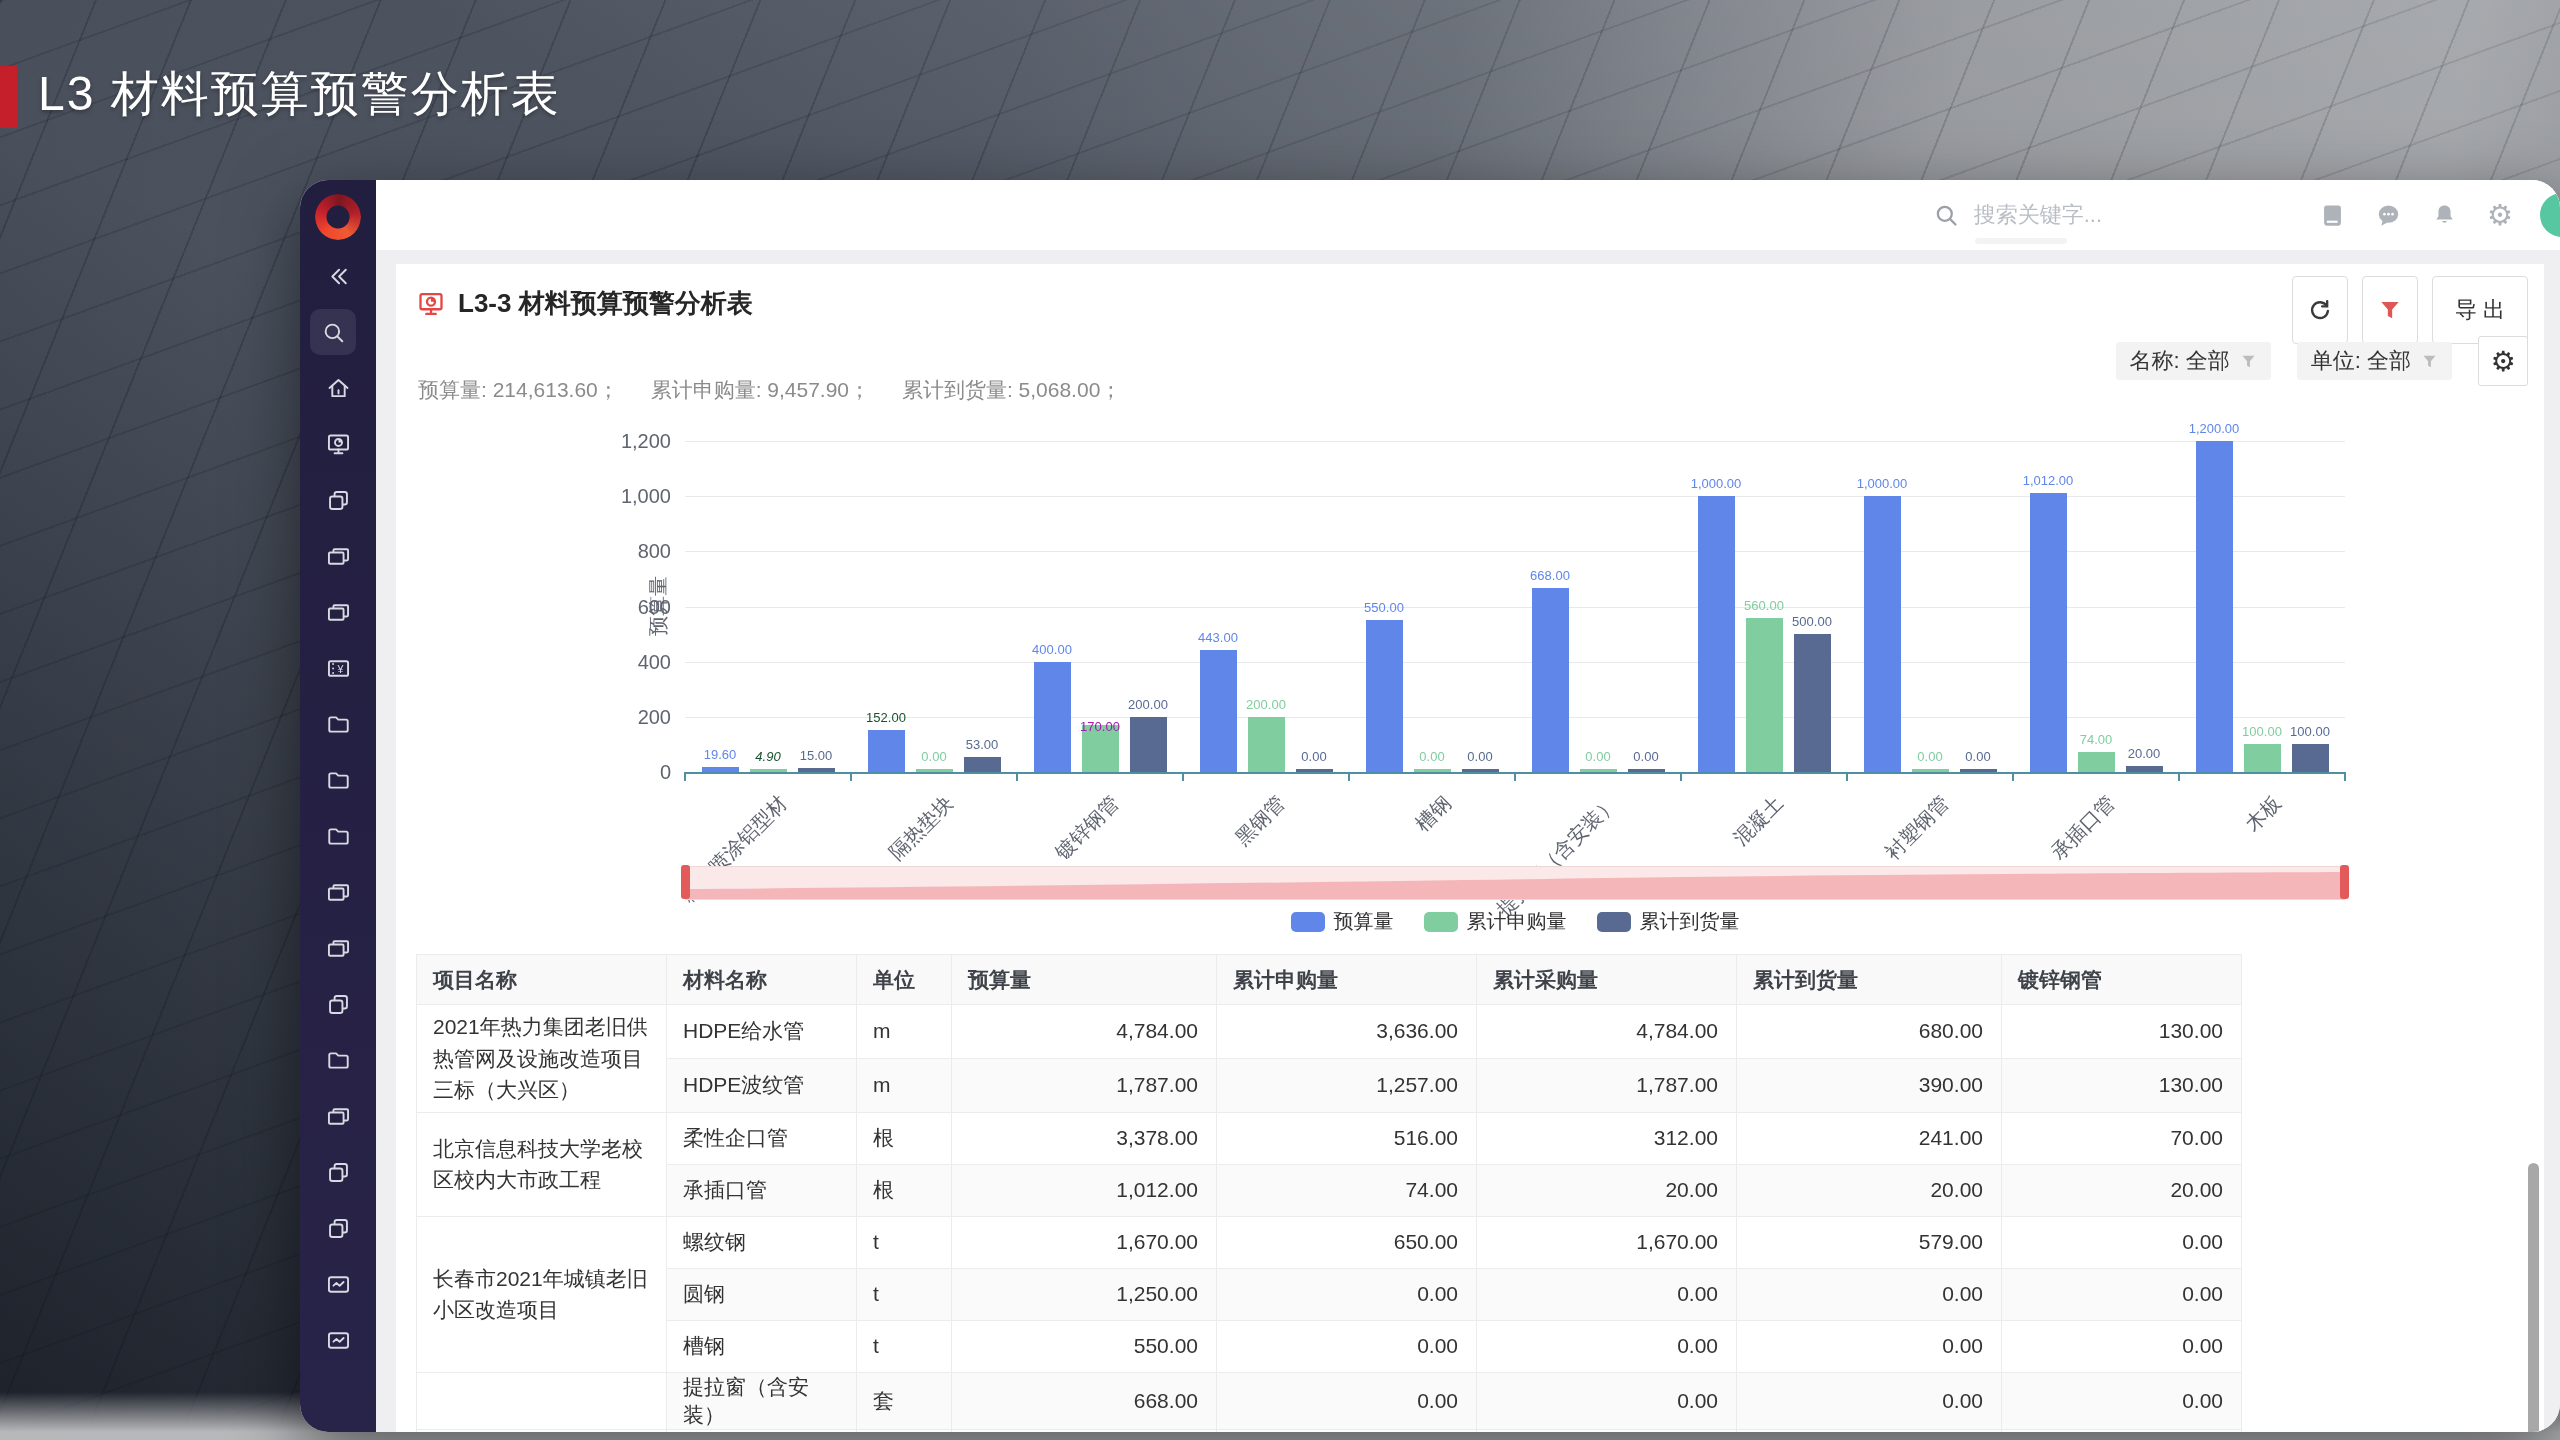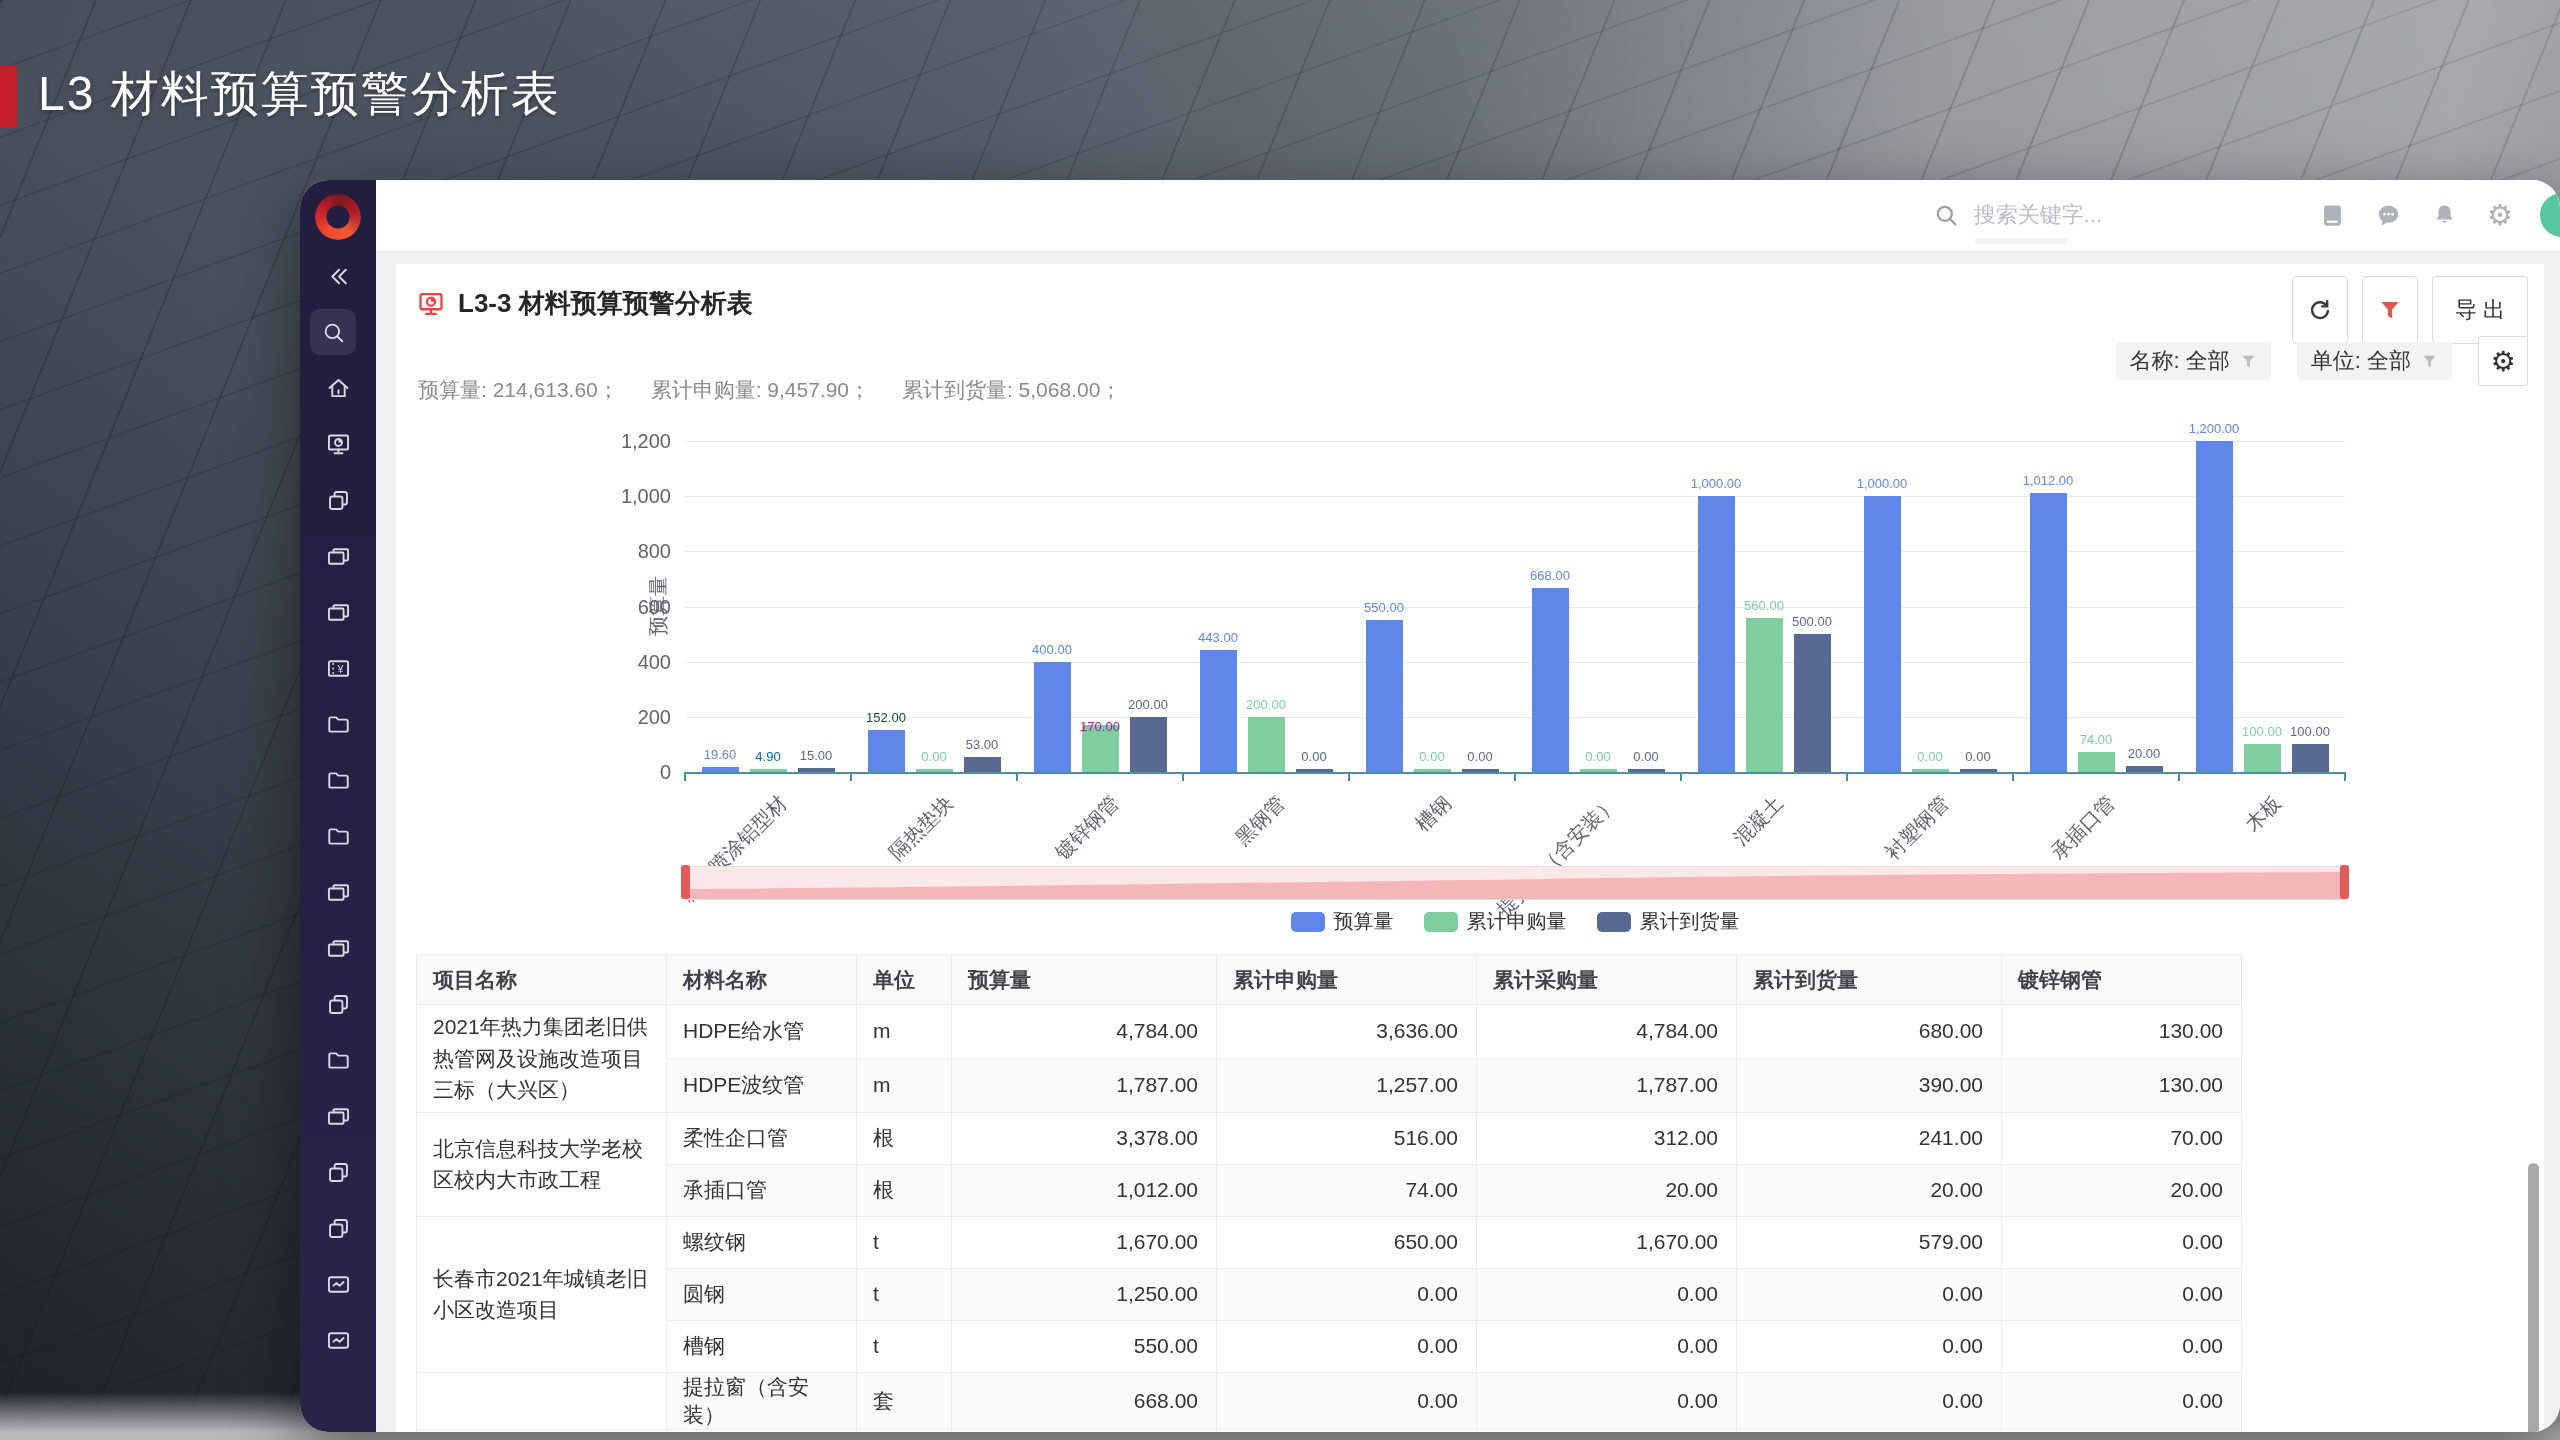--- a/index.html
+++ b/index.html
@@ -336,21 +336,21 @@
               <div class="xtick" style="left: 663px;"></div>
               <div class="xtick" style="left: 829px;"></div>
               <div class="xtick" style="left: 995px;"></div>
               <div class="xtick" style="left: 1161px;"></div>
               <div class="xtick" style="left: 1327px;"></div>
               <div class="xtick" style="left: 1493px;"></div>
               <div class="xtick" style="left: 1659px;"></div>
               <div class="bar" style="left: 16.5px; height: 5.40633px; background: rgb(97, 134, 234);"></div>
               <div class="bar-label" style="left: 35px; bottom: 10.4063px; color: rgb(97, 134, 234);">19.60</div>
               <div class="bar" style="left: 64.5px; height: 3px; background: rgb(128, 205, 160);"></div>
-              <div class="bar-label" style="left: 83px; bottom: 8px; color: #0369a1;">4.90</div>
+              <div class="bar-label" style="left: 83px; bottom: 8px; color: #14532d; font-style: italic;">4.90</div>
               <div class="bar" style="left: 112.5px; height: 4.1375px; background: rgb(89, 106, 146);"></div>
               <div class="bar-label" style="left: 131px; bottom: 9.1375px; color: rgb(89, 106, 146);">15.00</div>
               <div class="cat" style="left: 89px; top: 349px;">
                 <span>粉末喷涂铝型材</span>
               </div>
               <div class="bar" style="left: 182.5px; height: 41.9267px; background: rgb(97, 134, 234);"></div>
               <div class="bar-label" style="left: 201px; bottom: 46.9267px; color: #14532d;">152.00</div>
               <div class="bar" style="left: 230.5px; height: 3px; background: rgb(128, 205, 160);"></div>
               <div class="bar-label" style="left: 249px; bottom: 8px; color: rgb(128, 205, 160);">0.00</div>
               <div class="bar" style="left: 278.5px; height: 14.6192px; background: rgb(89, 106, 146);"></div>

